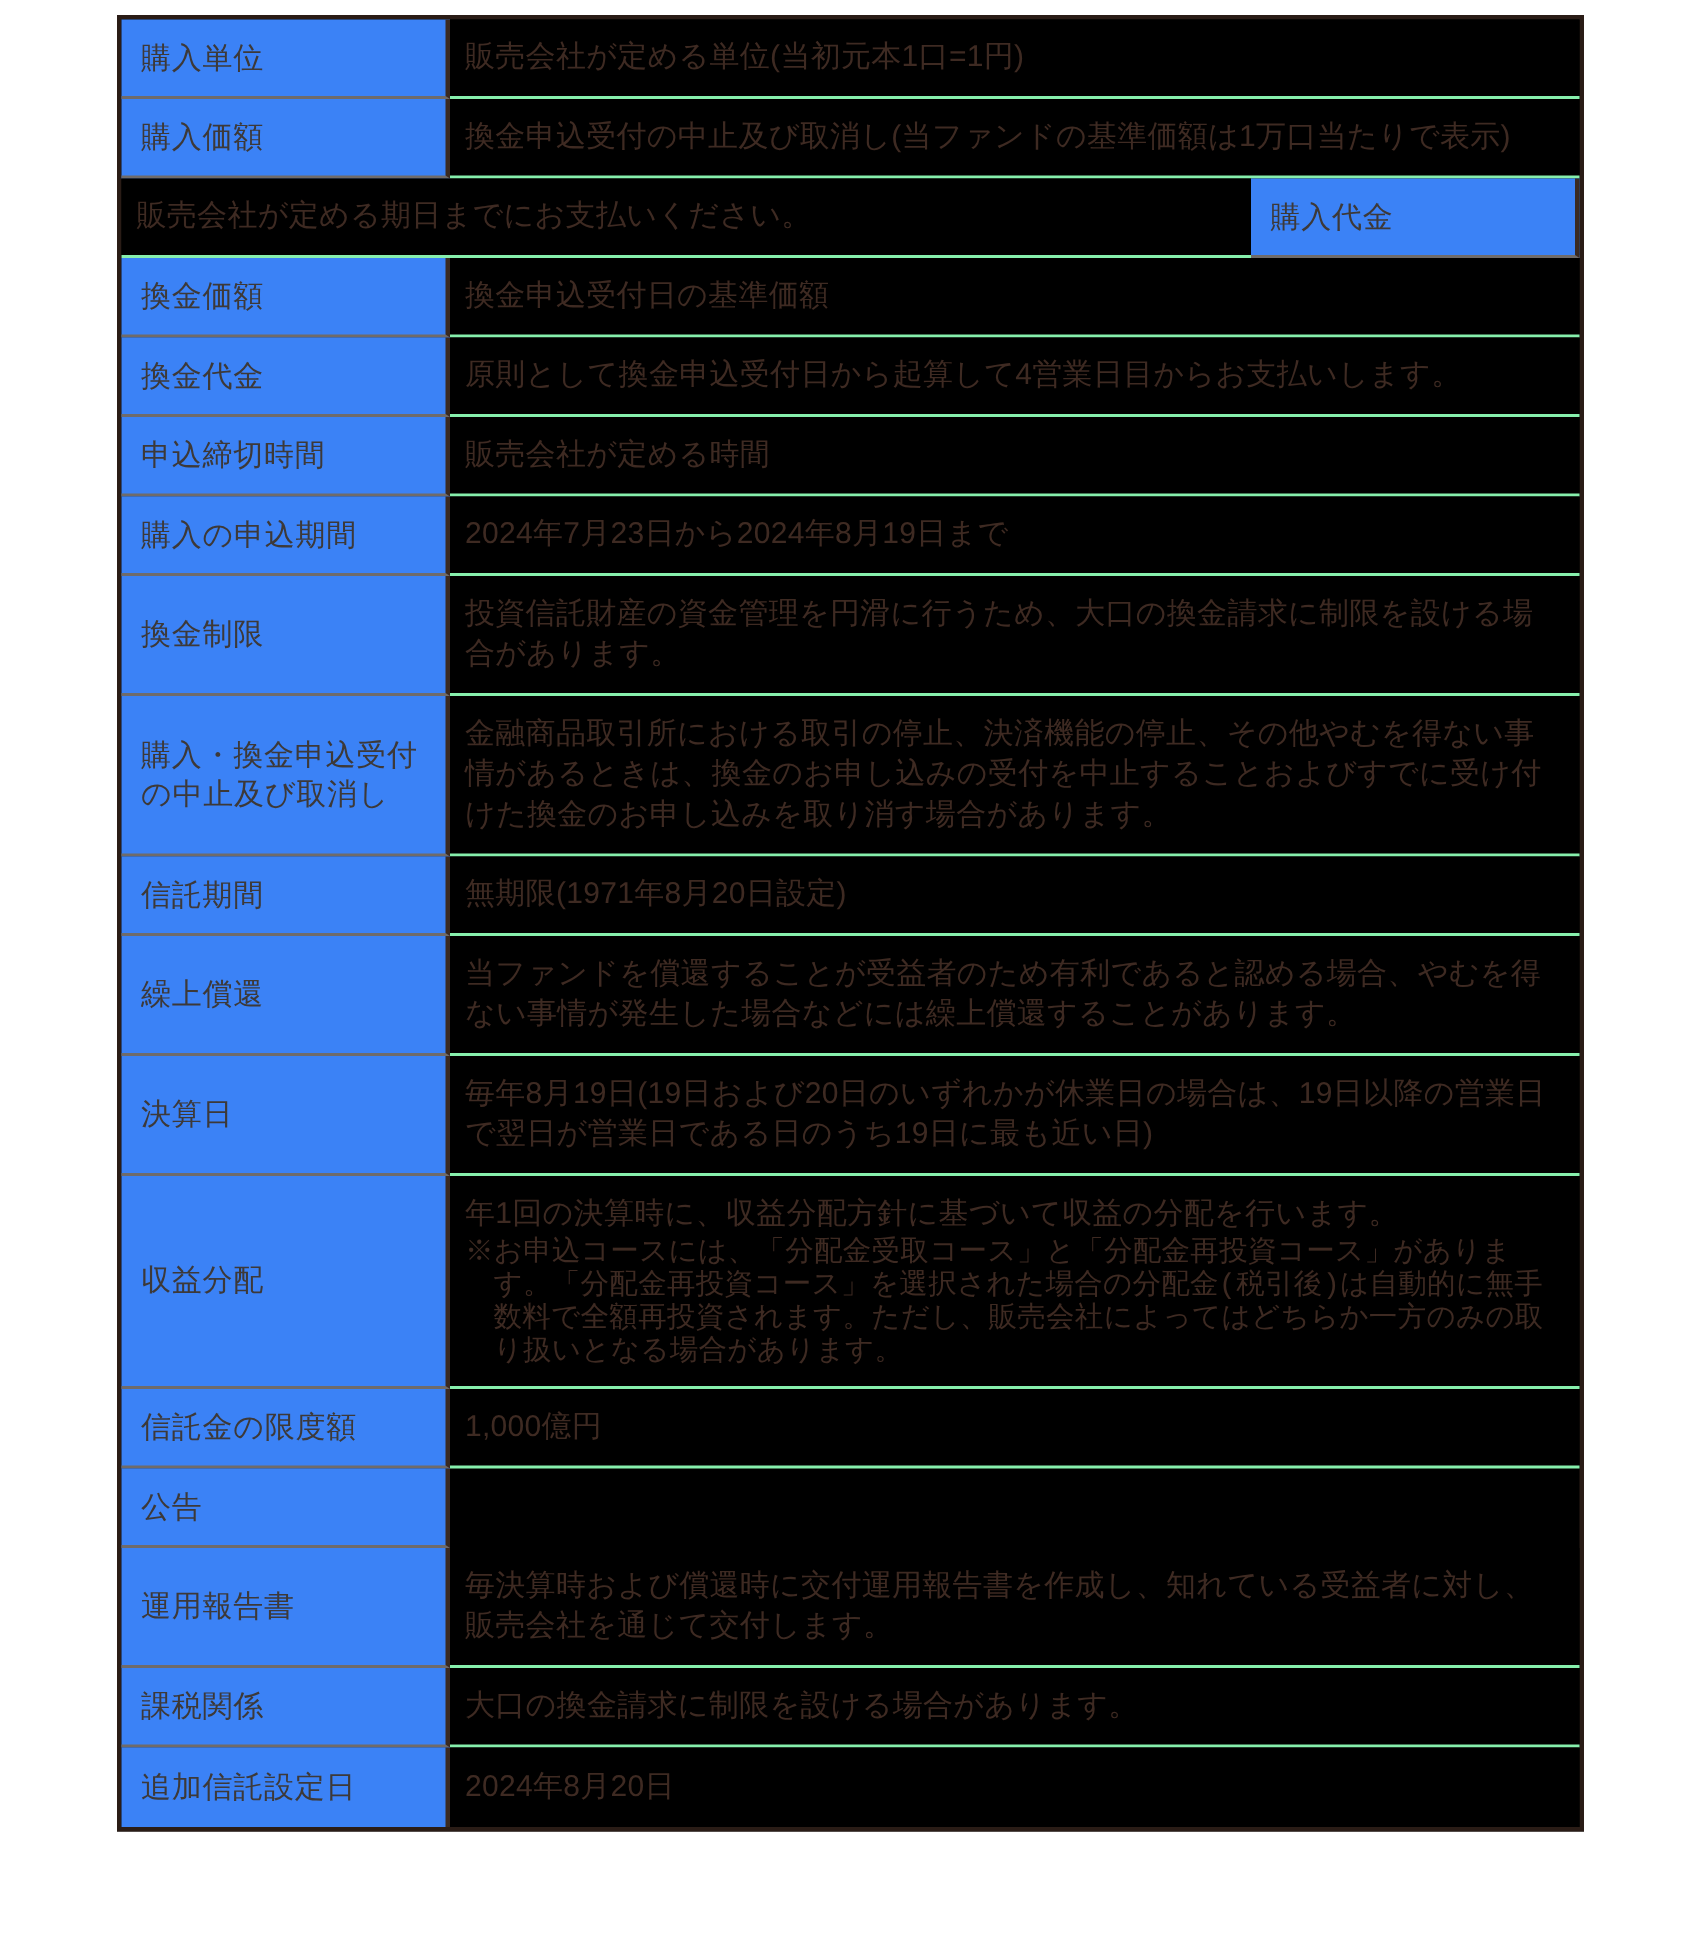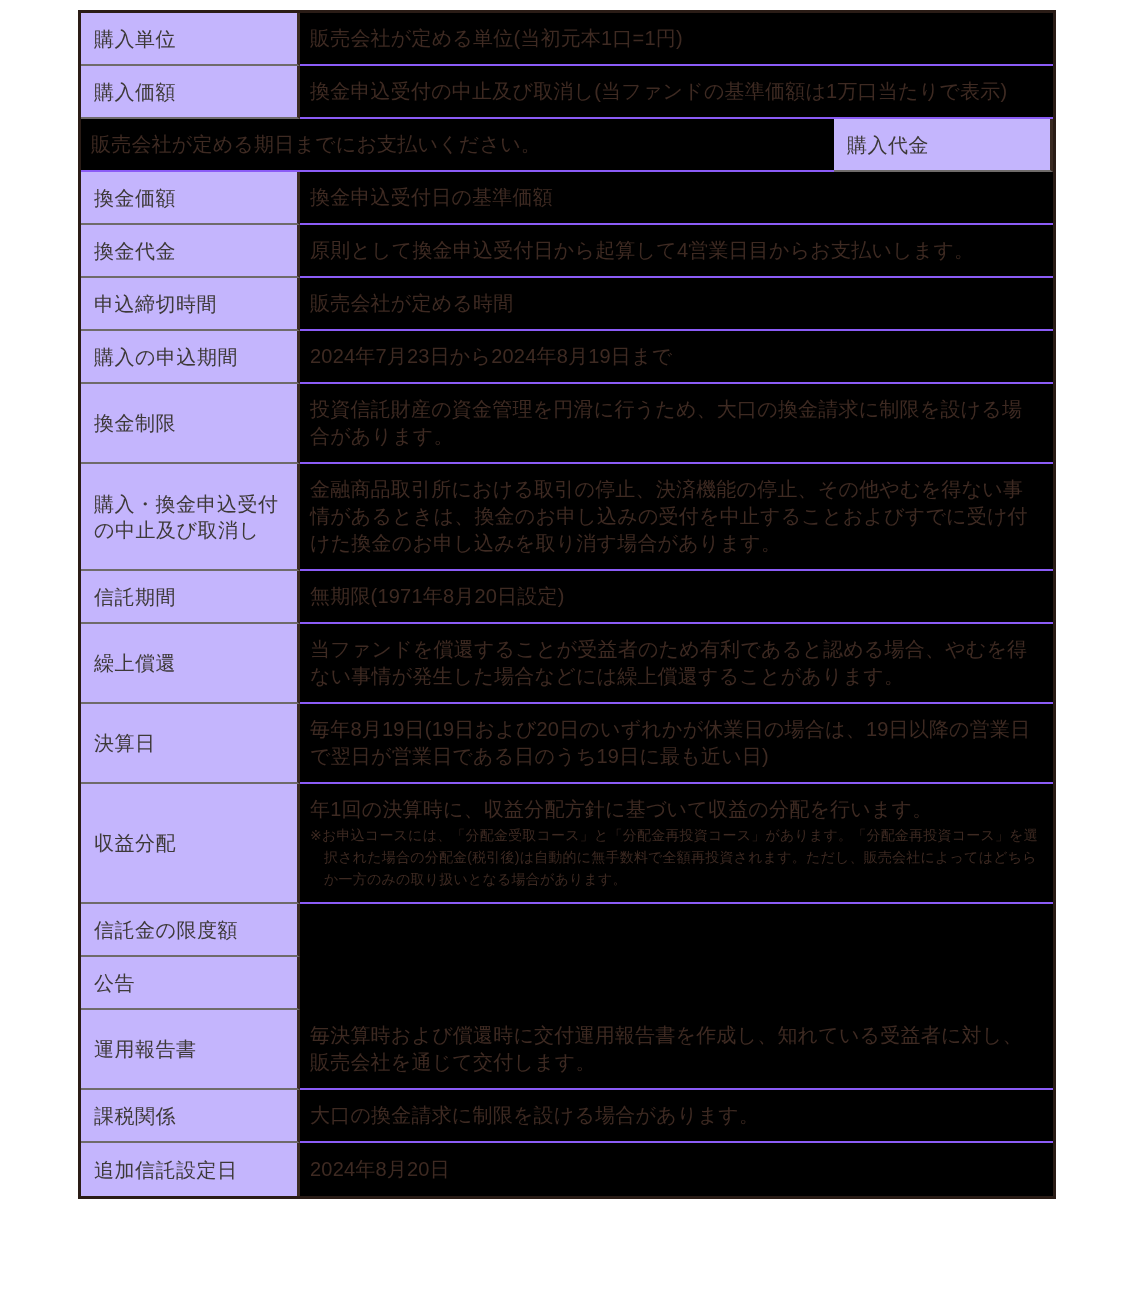--- a/index.html
+++ b/index.html
@@ -31,50 +31,51 @@
   }
   .cell {
     box-sizing: border-box;
     display: flex;
     flex-direction: column;
     justify-content: center;
   }
   .cell.label {
     width: 219px;
     flex: 0 0 219px;
-    background: #c4b5fd;
+    background: #3b82f6;
     color: #3d3938;
     font-size: 20px;
     line-height: 26px;
     padding: 12px 10px 12px 13px;
     border-right: 3px solid #3a2a22;
     border-bottom: 2px solid #6f6b6a;
     letter-spacing: 0.5px;
     justify-content: center;
   }
   .cell.value {
     flex: 1 1 auto;
     background: #000000;
     color: #3e2a22;
     font-size: 20px;
     line-height: 27px;
     padding: 12px 12px 12px 10px;
-    border-bottom: 2px solid #8b5cf6;
+    border-bottom: 2px solid #86efac;
     letter-spacing: 0.2px;
   }
   .row:last-child .cell.label,
   .row:last-child .cell.value {
     border-bottom: none;
   }
   .value-note {
-    font-size: 14px;
+    font-size: 19px;
     line-height: 22px;
     padding-left: 1em;
     text-indent: -1em;
     margin-top: 1px;
+    font-family: Liberation Mono, monospace;
   }
   .value-note:empty { display: none; }
 </style>
 </head>
 <body>
 
 <div class="page">
   <div class="fund-table" id="fund-table">
   <div class="row">
     <div class="cell label">
@@ -204,20 +205,24 @@
     <div class="cell value">
       <div>年1回の決算時に、収益分配方針に基づいて収益の分配を行います。</div>
       <div class="value-note">※お申込コースには、「分配金受取コース」と「分配金再投資コース」があります。「分配金再投資コース」を選択された場合の分配金(税引後)は自動的に無手数料で全額再投資されます。ただし、販売会社によってはどちらか一方のみの取り扱いとなる場合があります。</div>
     </div>
   </div>
 
   <div class="row">
     <div class="cell label">
       <span>信託金の限度額</span>
     </div>
+    <div class="cell value">
+      <div>1,000億円</div>
+
+    </div>
   </div>
 
   <div class="row">
     <div class="cell label">
       <span>公告</span>
     </div>
   </div>
 
   <div class="row">
     <div class="cell label">

